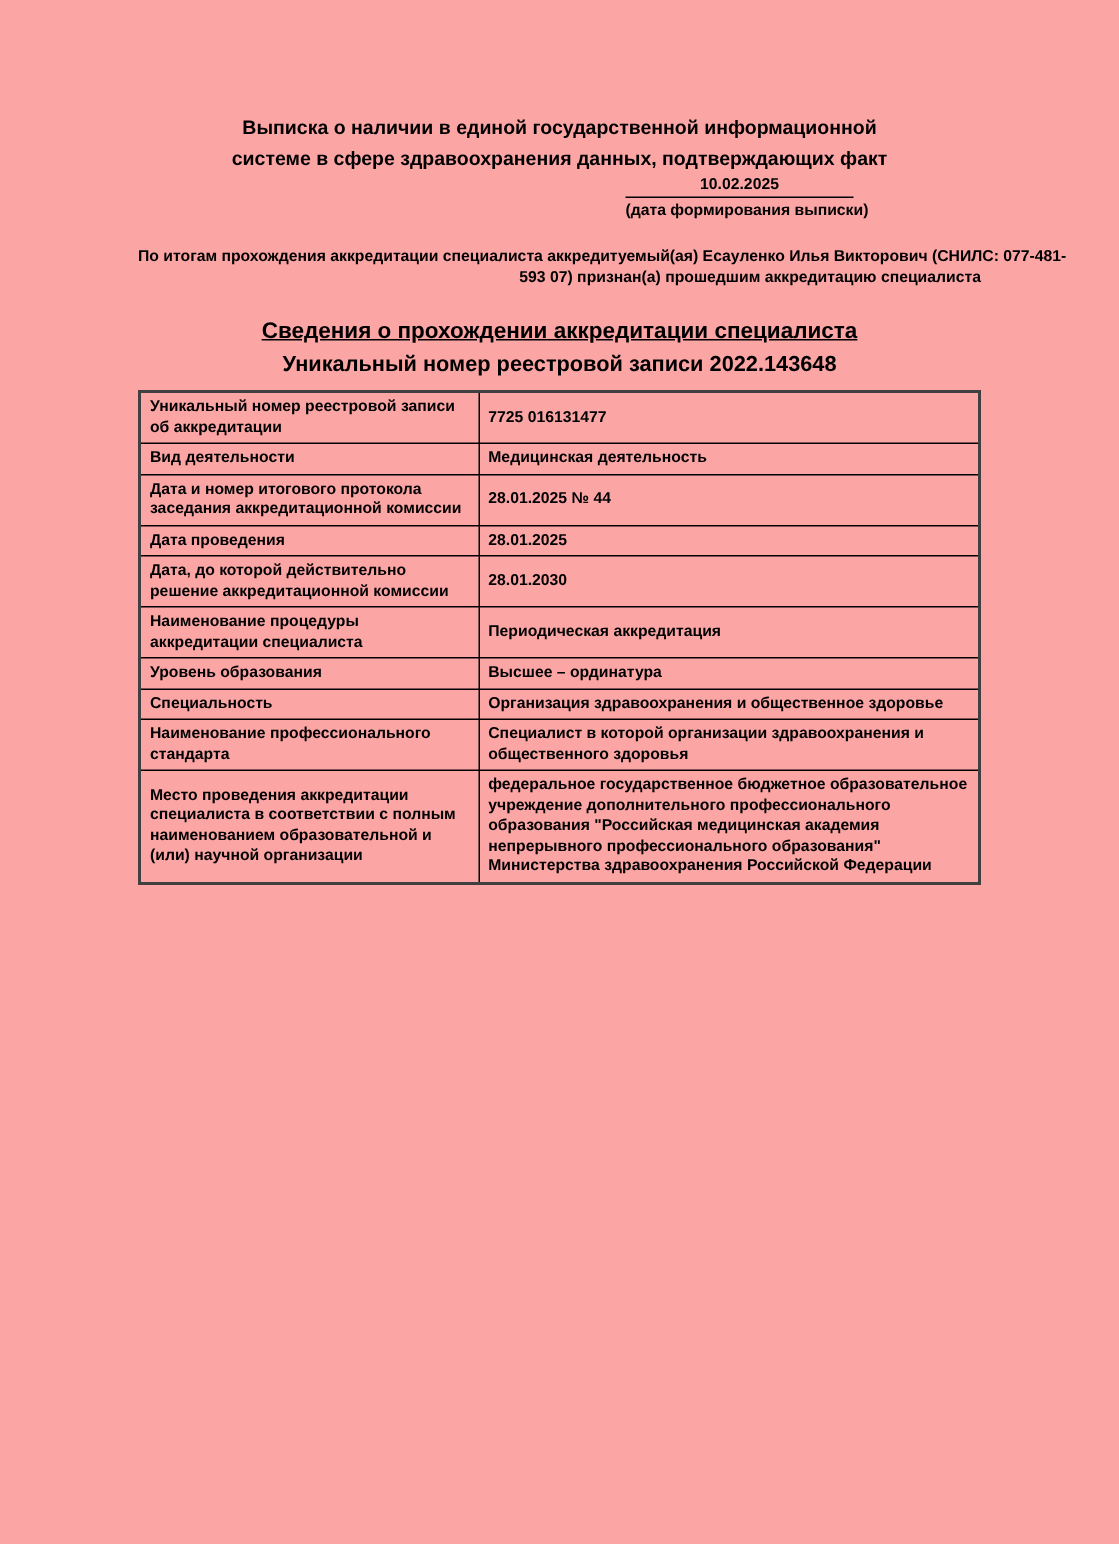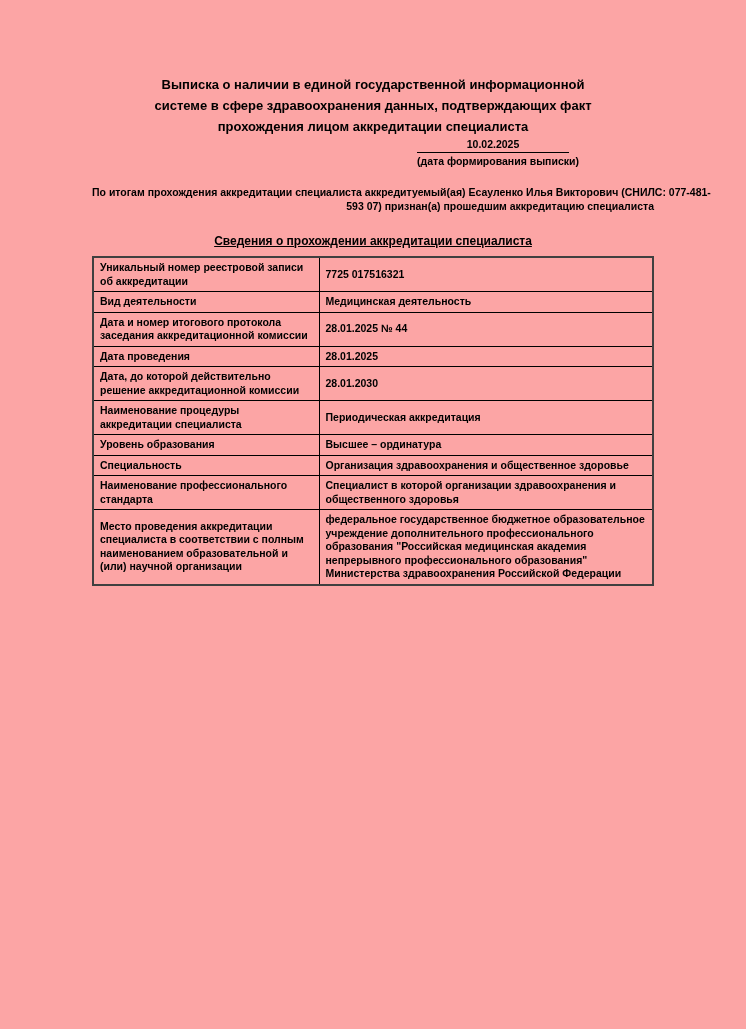--- a/index.html
+++ b/index.html
@@ -39,21 +39,21 @@
   .statement {
     margin-top: 17px;
     text-align: right;
     font-size: 10.5px;
     line-height: 14px;
   }
   .statement .line { white-space: nowrap; }
   .section-heading {
     margin-top: 22px;
     text-align: center;
-    font-size: 12px;
+    font-size: 15px;
     line-height: 13px;
     text-decoration: underline;
     white-space: nowrap;
   }
   .registry-heading {
     margin-top: 7px;
     text-align: center;
     font-size: 14.5px;
     line-height: 18px;
     white-space: nowrap;
@@ -78,41 +78,41 @@
 </style>
 </head>
 <body>
 
 <div class="page">
   <div class="content">
 
     <div class="doc-title">
       <div class="line">Выписка о наличии в единой государственной информационной</div>
       <div class="line">системе в сфере здравоохранения данных, подтверждающих факт</div>
-      <div class="line">прохождения лицом аккредитации специалиста</div>
     </div>
 
     <div class="date-block">
       <div class="date-value">10.02.2025</div>
       <div class="date-caption">(дата формирования выписки)</div>
     </div>
 
     <div class="statement">
       <div class="line">По итогам прохождения аккредитации специалиста аккредитуемый(ая) Есауленко Илья Викторович (СНИЛС: 077-481-</div>
       <div class="line">593 07) признан(а) прошедшим аккредитацию специалиста</div>
     </div>
 
     <div class="section-heading">Сведения о прохождении аккредитации специалиста</div>
 
+    <div class="registry-heading">Уникальный номер реестровой записи 2022.143648</div>
 
     <table class="acc-table">
       <tbody>
         <tr>
           <td class="label-cell">Уникальный номер реестровой записи об аккредитации</td>
-          <td class="value-cell">7725 017516321</td>
+          <td class="value-cell">7725 016131477</td>
         </tr>
         <tr>
           <td class="label-cell">Вид деятельности</td>
           <td class="value-cell">Медицинская деятельность</td>
         </tr>
         <tr>
           <td class="label-cell">Дата и номер итогового протокола заседания аккредитационной комиссии</td>
           <td class="value-cell">28.01.2025 № 44</td>
         </tr>
         <tr>

